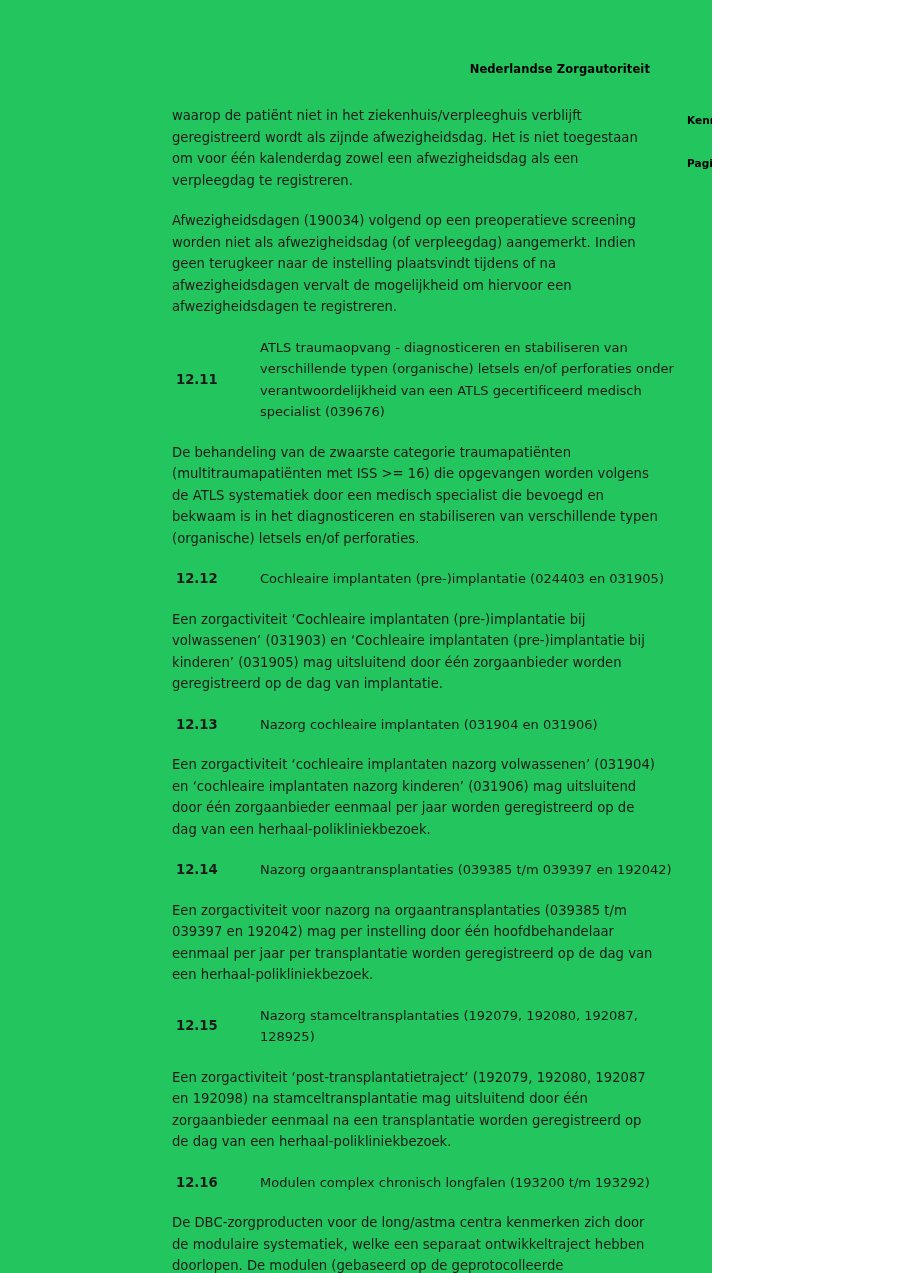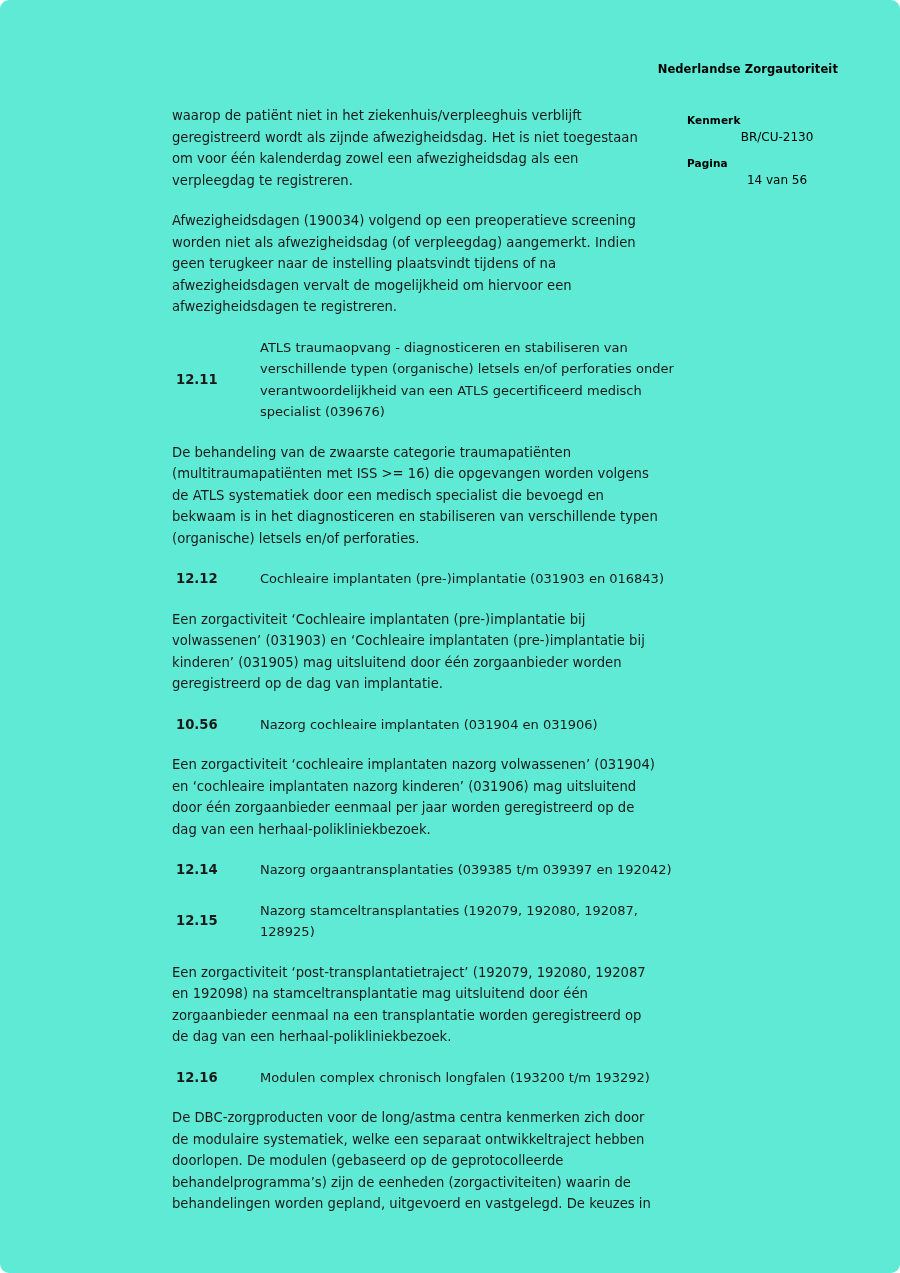--- a/index.html
+++ b/index.html
@@ -6,25 +6,24 @@
     margin: 0;
     padding: 0;
     background: #ffffff;
   }
   body {
     font-family: "DejaVu Sans", sans-serif;
     color: #1a1a1a;
   }
   .page {
     position: relative;
-    width: 900px;
+    width: 712px;
     height: 1273px;
-    background: #5eead4;
+    background: #22c55e;
     overflow: hidden;
-    border-radius: 9px;
   }
   .org-name {
     position: absolute;
     top: 62px;
     right: 62px;
     font-size: 11.5px;
     font-weight: bold;
     letter-spacing: 0.1px;
     color: #000000;
     white-space: nowrap;
@@ -99,37 +98,38 @@
 
     <div class="section">
       <div class="num">12.11</div>
       <div class="heading-text">ATLS traumaopvang - diagnosticeren en stabiliseren van verschillende typen (organische) letsels en/of perforaties onder verantwoordelijkheid van een ATLS gecertificeerd medisch specialist (039676)</div>
     </div>
 
     <p class="para">De behandeling van de zwaarste categorie traumapatiënten (multitraumapatiënten met ISS &gt;= 16) die opgevangen worden volgens de ATLS systematiek door een medisch specialist die bevoegd en bekwaam is in het diagnosticeren en stabiliseren van verschillende typen (organische) letsels en/of perforaties.</p>
 
     <div class="section">
       <div class="num">12.12</div>
-      <div class="heading-text">Cochleaire implantaten (pre-)implantatie (031903 en 016843)</div>
+      <div class="heading-text">Cochleaire implantaten (pre-)implantatie (024403 en 031905)</div>
     </div>
 
     <p class="para">Een zorgactiviteit ‘Cochleaire implantaten (pre-)implantatie bij volwassenen’ (031903) en ‘Cochleaire implantaten (pre-)implantatie bij kinderen’ (031905) mag uitsluitend door één zorgaanbieder worden geregistreerd op de dag van implantatie.</p>
 
     <div class="section">
-      <div class="num">10.56</div>
+      <div class="num">12.13</div>
       <div class="heading-text">Nazorg cochleaire implantaten (031904 en 031906)</div>
     </div>
 
     <p class="para">Een zorgactiviteit ‘cochleaire implantaten nazorg volwassenen’ (031904) en ‘cochleaire implantaten nazorg kinderen’ (031906) mag uitsluitend door één zorgaanbieder eenmaal per jaar worden geregistreerd op de dag van een herhaal-polikliniekbezoek.</p>
 
     <div class="section">
       <div class="num">12.14</div>
       <div class="heading-text">Nazorg orgaantransplantaties (039385 t/m 039397 en 192042)</div>
     </div>
 
+    <p class="para">Een zorgactiviteit voor nazorg na orgaantransplantaties (039385 t/m 039397 en 192042) mag per instelling door één hoofdbehandelaar eenmaal per jaar per transplantatie worden geregistreerd op de dag van een herhaal-polikliniekbezoek.</p>
 
     <div class="section">
       <div class="num">12.15</div>
       <div class="heading-text">Nazorg stamceltransplantaties (192079, 192080, 192087, 128925)</div>
     </div>
 
     <p class="para">Een zorgactiviteit ‘post-transplantatietraject’ (192079, 192080, 192087 en 192098) na stamceltransplantatie mag uitsluitend door één zorgaanbieder eenmaal na een transplantatie worden geregistreerd op de dag van een herhaal-polikliniekbezoek.</p>
 
     <div class="section">
       <div class="num">12.16</div>

